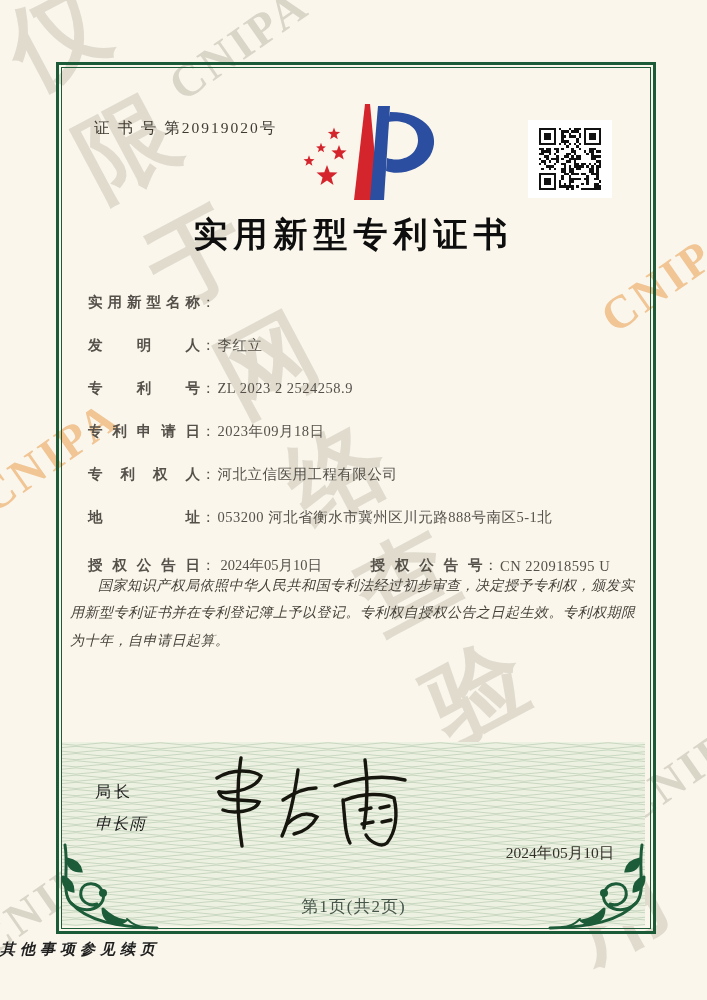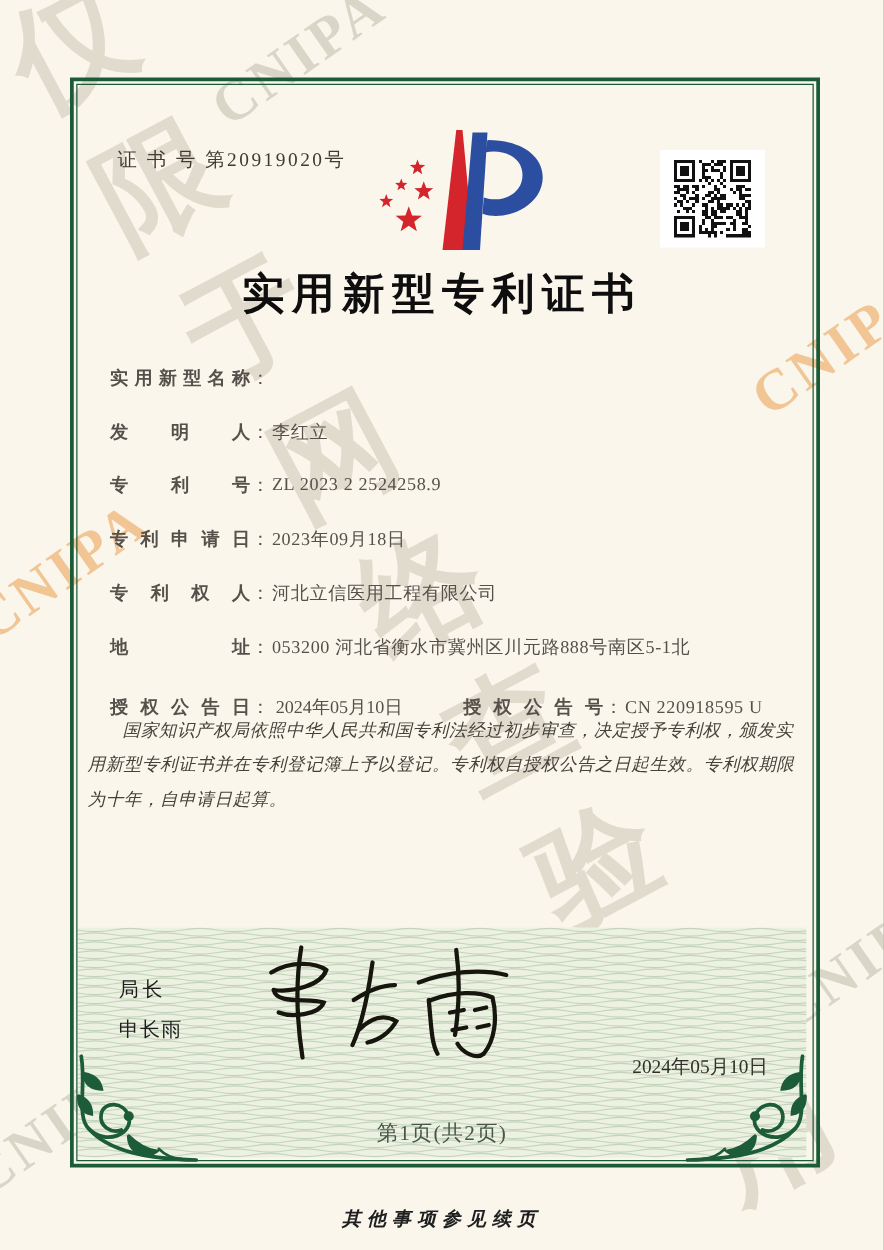--- a/index.html
+++ b/index.html
@@ -33,27 +33,27 @@
   .f-value{letter-spacing:0.5px;}
   .grant-row{position:absolute;left:88px;top:532px;width:560px;height:43px;display:flex;
              align-items:flex-end;font-size:14.5px;color:#55514a;}
   .g-val1{display:inline-block;width:150px;margin-left:3px;}
   .paras{position:absolute;left:70px;top:572px;width:566px;}
   .paras p{margin:0 0 8px 0;text-indent:2em;font-size:14px;line-height:1.95;
            color:#46423a;font-style:italic;letter-spacing:0.5px;}
   .signer-title{position:absolute;left:95px;top:782px;font-size:16px;color:#1d1d1d;
                 letter-spacing:3px;font-family:"Liberation Sans",sans-serif;}
   .signer-name{position:absolute;left:95px;top:814px;font-size:16px;color:#1d1d1d;
-               letter-spacing:1px;font-family:"Liberation Sans",sans-serif;}
+               letter-spacing:1px;font-family:"Liberation Sans",sans-serif;font-style:italic;}
   .signature{position:absolute;left:195px;top:748px;}
   .issue-date{position:absolute;left:470px;top:843px;width:180px;text-align:center;
               font-size:15.5px;color:#33302a;}
   .page-info{position:absolute;left:0;top:895px;width:707px;text-align:center;
              font-size:17px;color:#46564a;letter-spacing:1px;}
-  .footer-note{position:absolute;left:0;top:966px;width:707px;text-align:center;font-size:15px;
+  .footer-note{position:absolute;left:0;top:940px;width:707px;font-size:15px;
                color:#1f1f1f;letter-spacing:5px;font-weight:bold;font-style:italic;}
 </style>
 </head>
 <body>
 
 <div class="page">
 
   <div id="wm-layer">
       <span class="wm wm-char" style="left: 10px; top: -26px; transform: rotate(-28deg);">仅</span>
       <span class="wm wm-char" style="left: 80px; top: 83px; transform: rotate(-28deg);">限</span>

